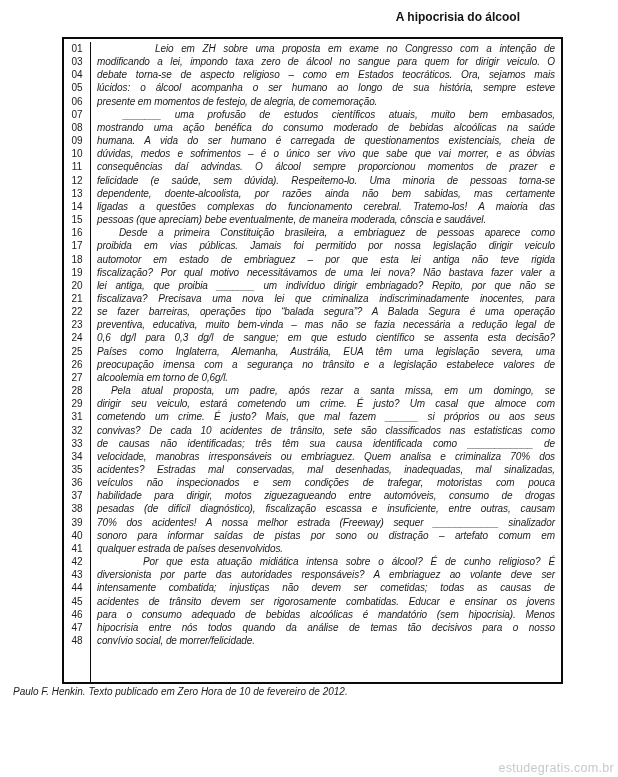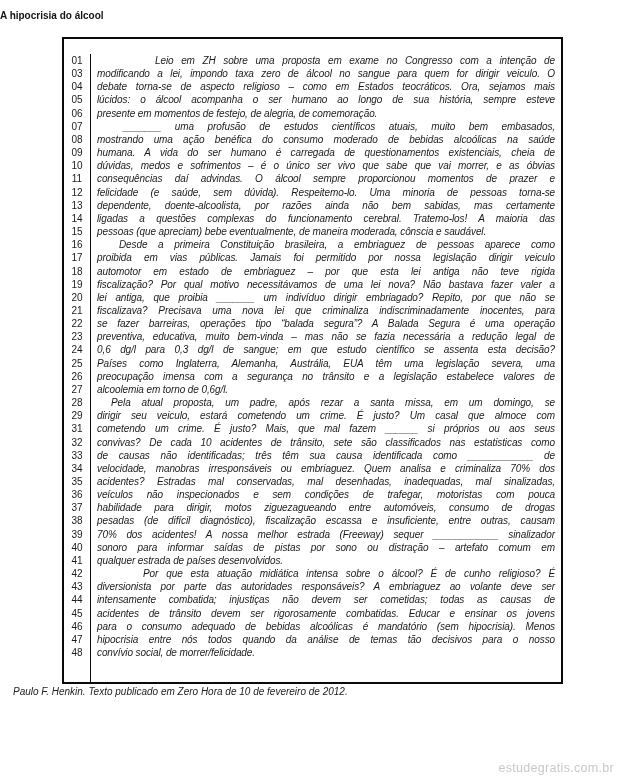--- a/index.html
+++ b/index.html
@@ -7,35 +7,35 @@
     width: 618px; height: 777px;
     background: #ffffff;
     font-family: "Liberation Sans", "DejaVu Sans", sans-serif;
     color: #1b1b1b;
     overflow: hidden;
     position: relative;
   }
   .page-title {
     position: absolute;
     top: 10px; left: 0; width: 520px;
-    text-align: left;
-    font-size: 10px;
+    text-align: right;
+    font-size: 12px;
     font-weight: bold;
     color: #141414;
   }
   .doc-table {
     position: absolute;
     left: 62px; top: 37px;
     width: 501px; height: 647px;
     border: 2px solid #0a0a0a;
     box-sizing: border-box;
     display: flex;
     flex-direction: column;
   }
-  .rows { padding-top: 15px; }
+  .rows { padding-top: 3px; }
   .line-row { display: flex; height: 13.17px; }
   .line-row.filler { flex: 1; height: auto; }
   .cell-num {
     flex: none;
     width: 26px;
     border-right: 1px solid #0a0a0a;
     text-align: center;
     font-size: 10px;
     line-height: 13.17px;
     color: #1b1b1b;

